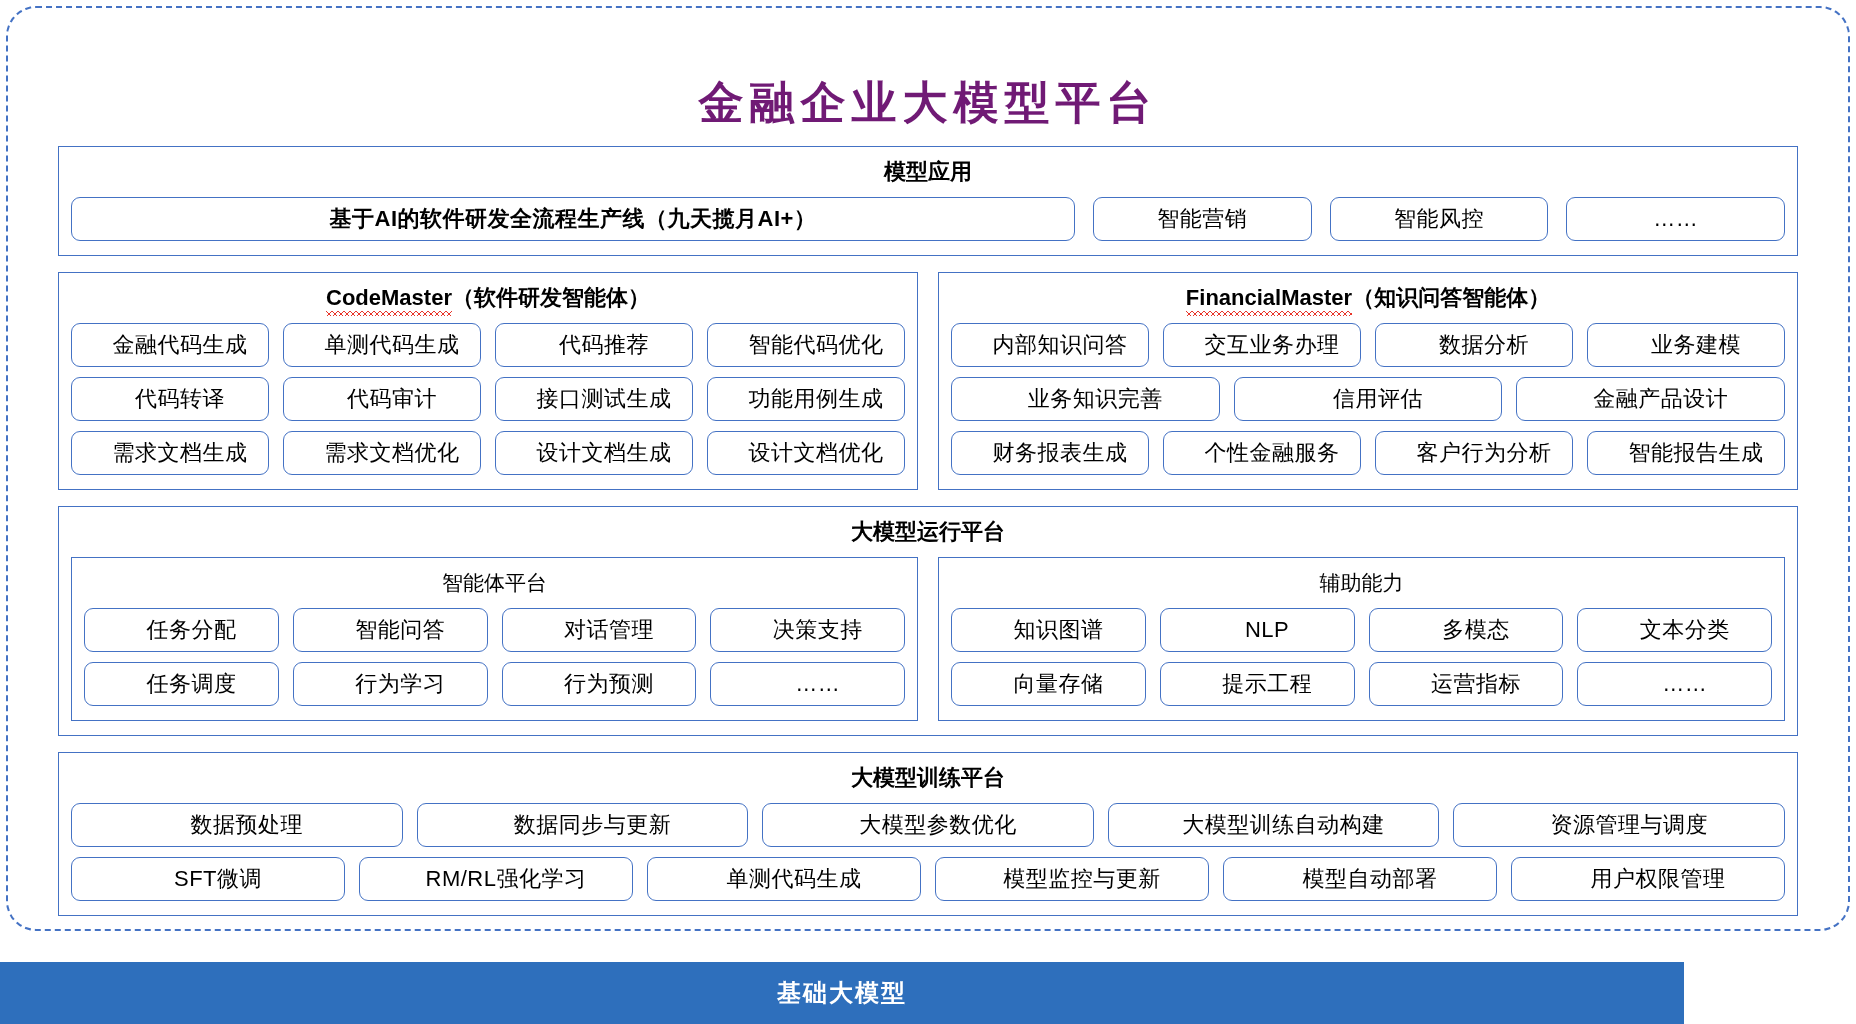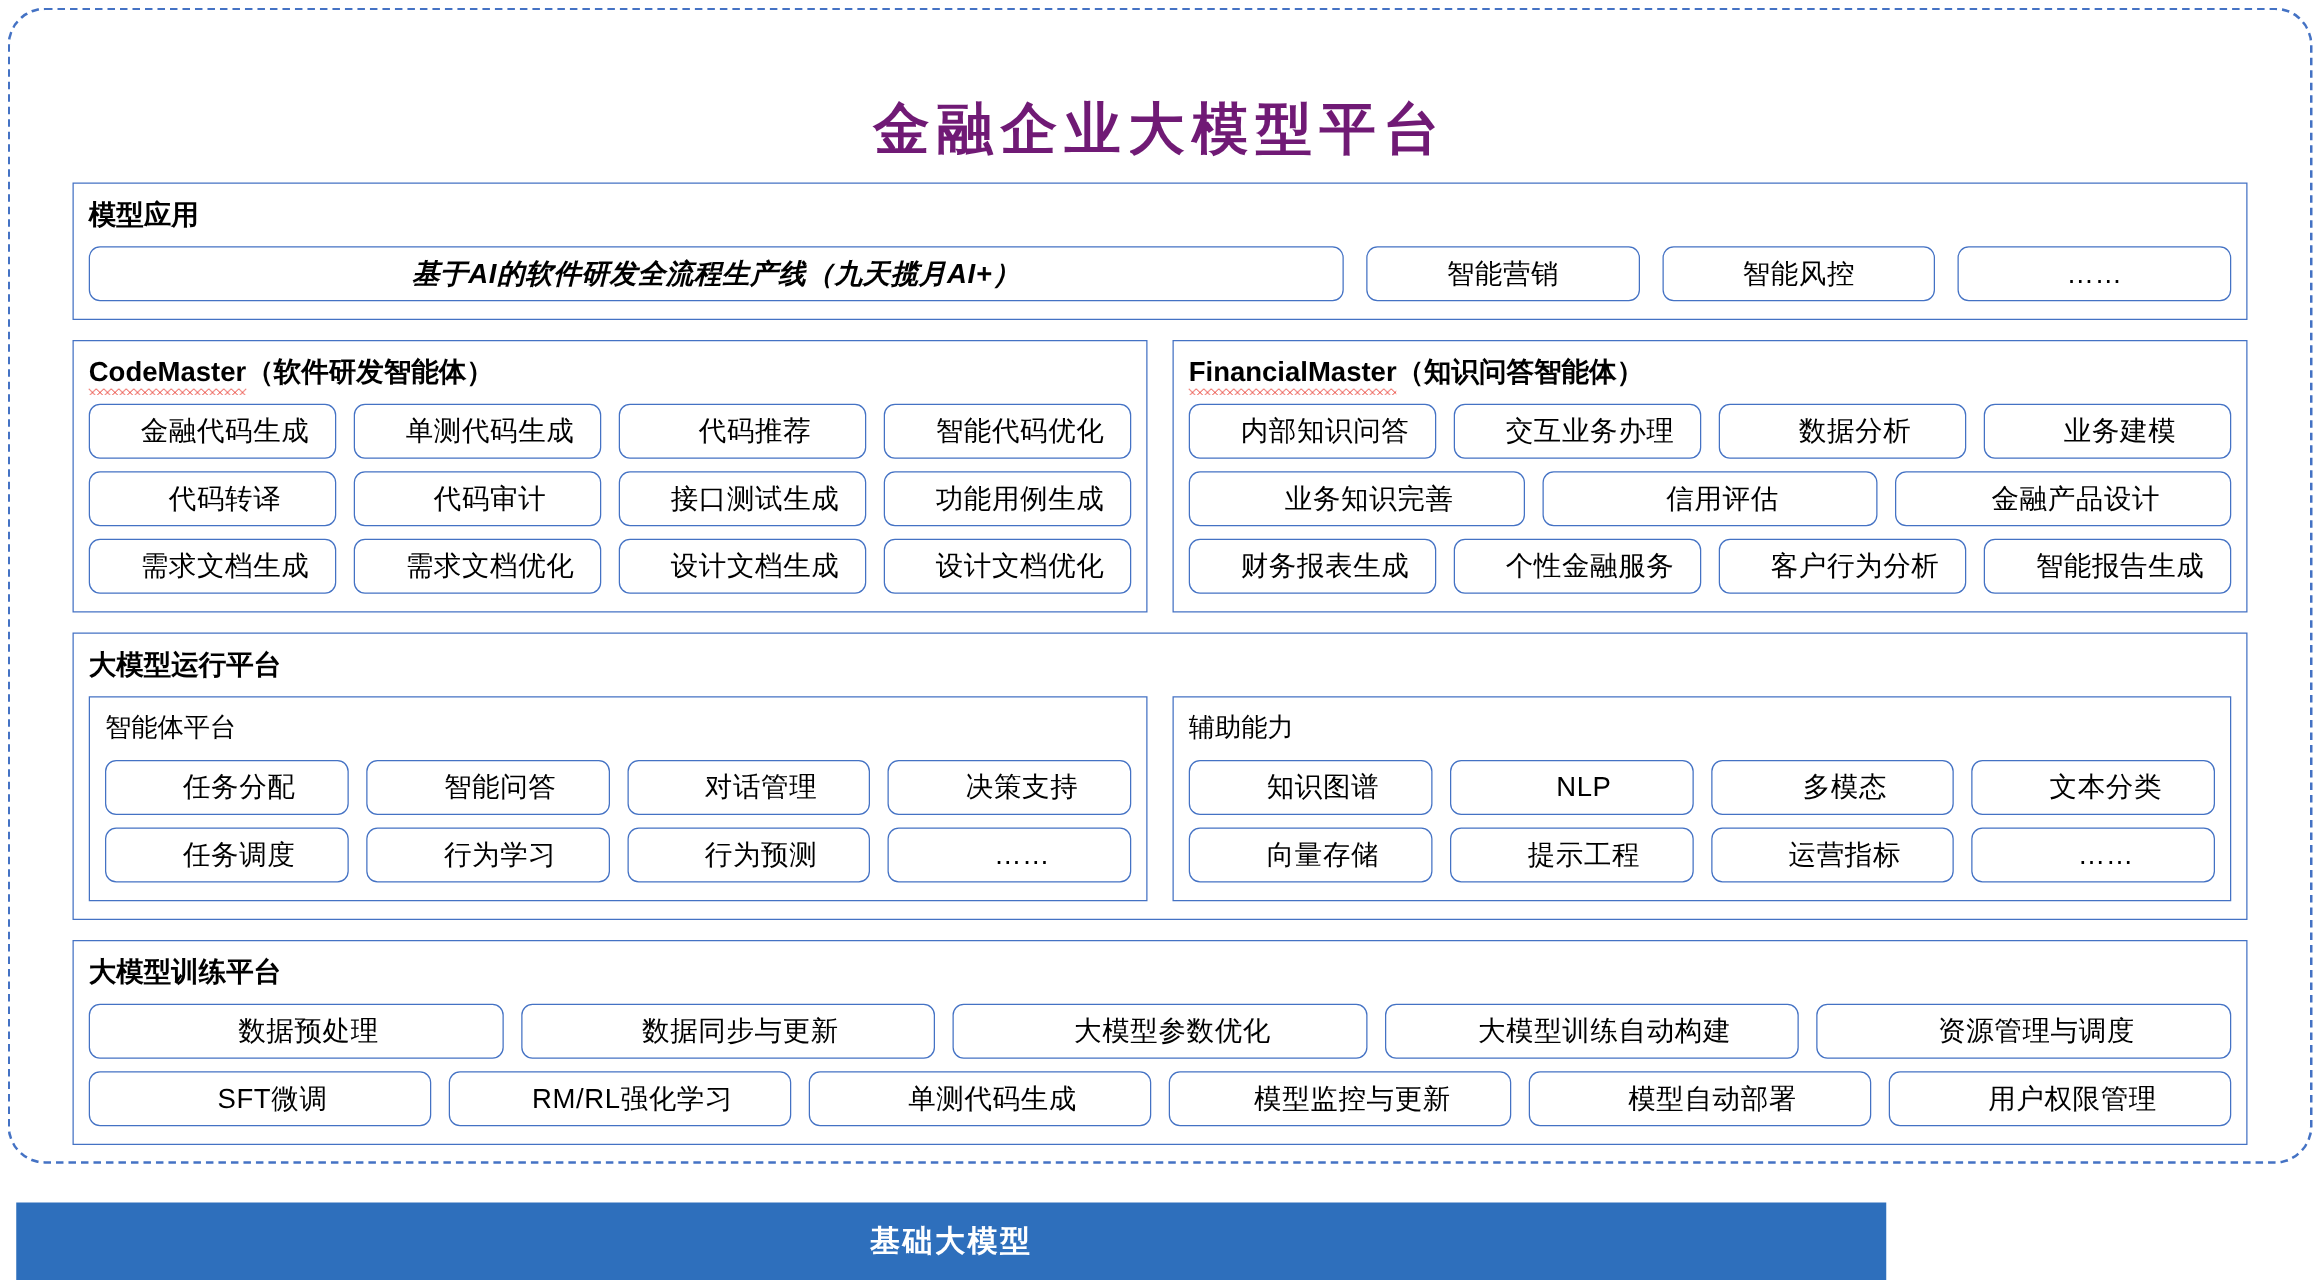--- a/index.html
+++ b/index.html
@@ -45,21 +45,21 @@
   }
 
   
   .panel {
     border: 1.6px solid #4472c4;
     background: #ffffff;
     padding: 10px 12px 14px 12px;
   }
 
   .panel-title {
-    text-align: left;
+    text-align: center;
     font-size: 22px;
     font-weight: 700;
     color: #000000;
     line-height: 30px;
     margin-bottom: 10px;
     white-space: nowrap;
   }
 
   .panel-title.regular {
     font-weight: 400;
@@ -110,21 +110,21 @@
     gap: 14px;
     margin-bottom: 10px;
   }
   .pill-row:last-child { margin-bottom: 0; }
 
   .pill-row > .pill { flex: 1 1 0; padding-left: 20px; }
 
   
   .sec-apps { margin-bottom: 16px; }
   .apps-row { display: flex; gap: 18px; }
-  .apps-row .pill.wide { flex: 0 0 1004px; font-style: italic; }
+  .apps-row .pill.wide { flex: 0 0 1004px; }
   .apps-row .pill.small { flex: 1 1 0; }
 
   
   .sec-agents {
     display: flex;
     gap: 20px;
     margin-bottom: 16px;
   }
   .sec-agents > .panel { flex: 1 1 0; }
 
@@ -135,23 +135,23 @@
     gap: 20px;
   }
   .runtime-cols > .panel { flex: 1 1 0; }
 
   
   .sec-training { margin-bottom: 0; }
 
   
   .foundation-bar {
     position: absolute;
-    left: 13px;
+    left: 0;
     top: 962px;
-    width: 1496px;
+    width: 1684px;
     height: 62px;
     background: #2e6fbc;
     display: flex;
     align-items: center;
     justify-content: center;
   }
   .foundation-bar .label {
     color: #ffffff;
     font-size: 24px;
     font-weight: 700;

